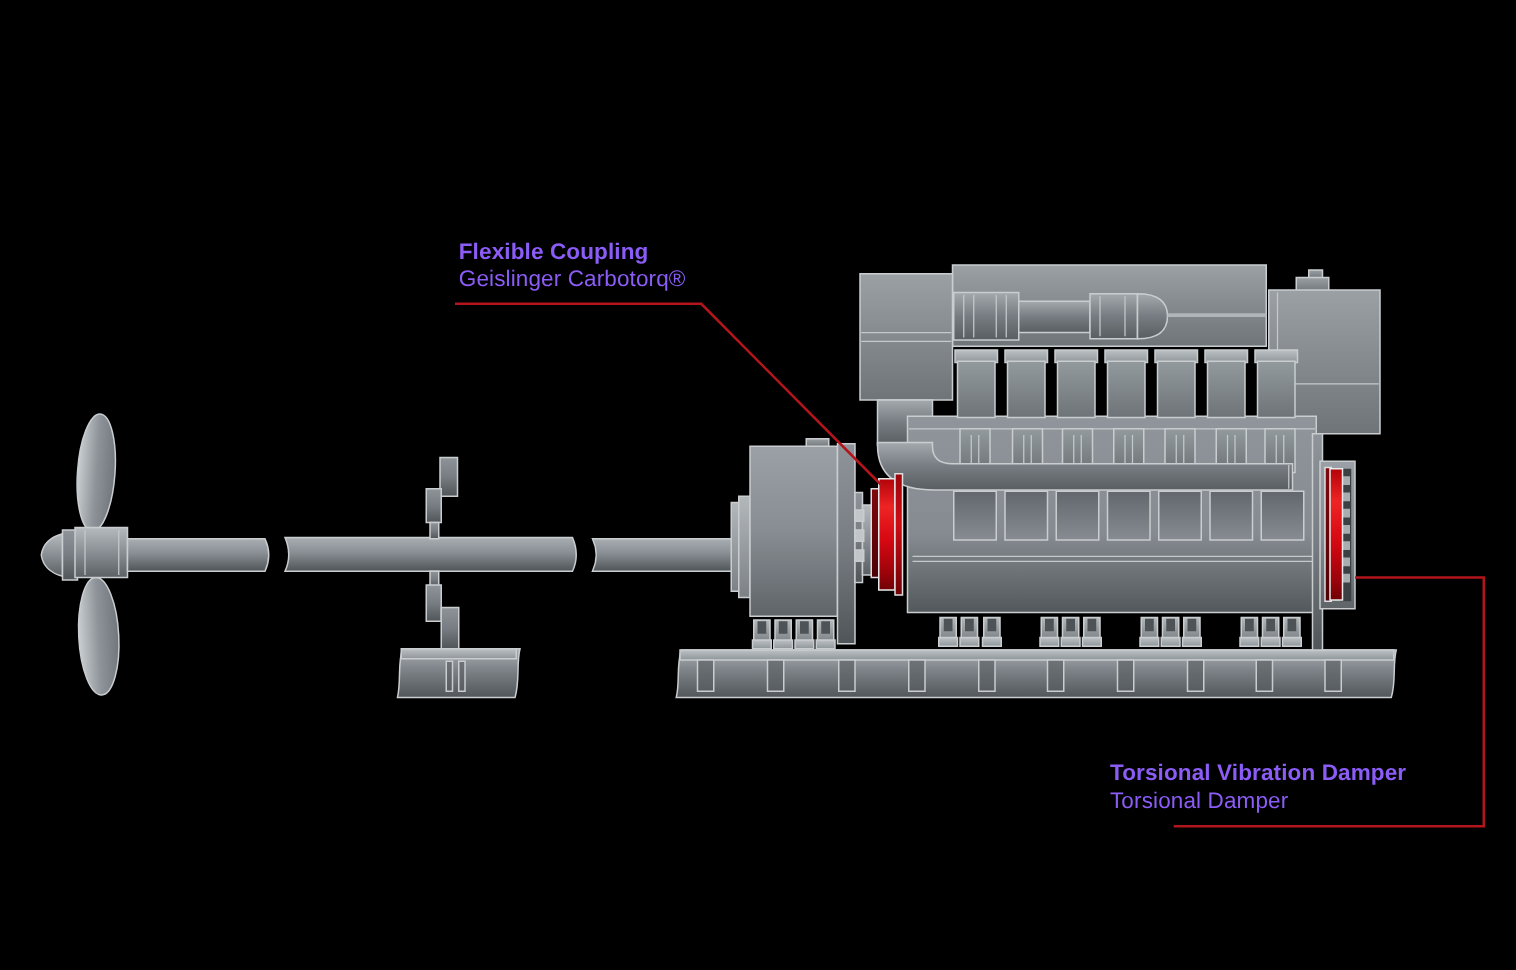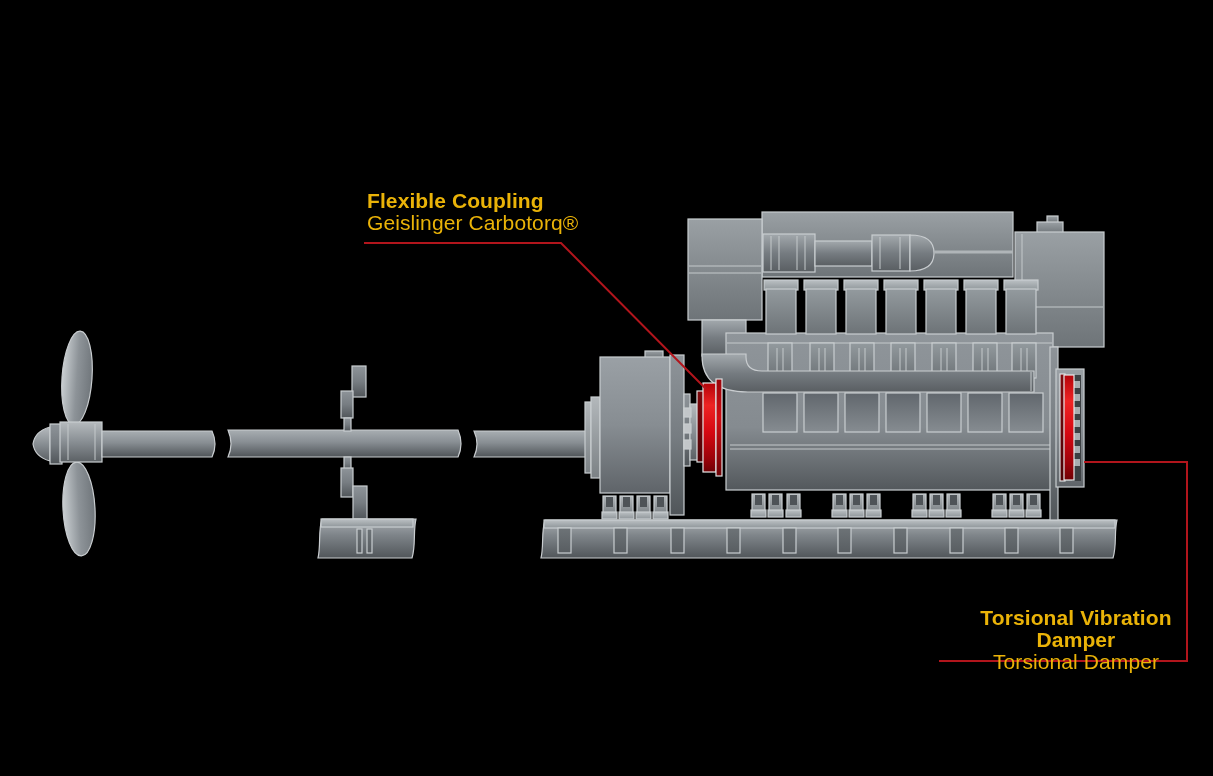--- a/index.html
+++ b/index.html
@@ -1,23 +1,23 @@
 <!DOCTYPE html>
 <html><head>
 <meta charset="utf-8">
 <style>
   html,body{margin:0;padding:0;background:#000;}
   .stage{position:relative;width:1213px;height:776px;background:#000;overflow:hidden;
          font-family:"Liberation Sans",sans-serif;}
   .stage svg{position:absolute;left:0;top:0;}
-  .label{position:absolute;color:#eab308;font-size:21px;line-height:22px;letter-spacing:.1px;}
+  .label{position:absolute;color:#8b5cf6;font-size:18px;line-height:22px;letter-spacing:.1px;}
   .label .t{font-weight:bold;display:block;}
   .label .s{font-weight:normal;display:block;}
   #label-coupling{left:367px;top:190px;}
-  #label-damper{left:939px;top:607px;text-align:center;}
+  #label-damper{left:888px;top:607px;}
   .k{stroke:#c9cdd0;stroke-width:1.2;}
   .w1{stroke:#c4c9cb;stroke-width:1;fill:none;}
   .lead{stroke:#b2151c;stroke-width:2;fill:none;}
 </style>
 </head>
 <body>
 
 <div class="stage">
 
 <svg width="1213" height="776" viewBox="0 0 1213 776">

